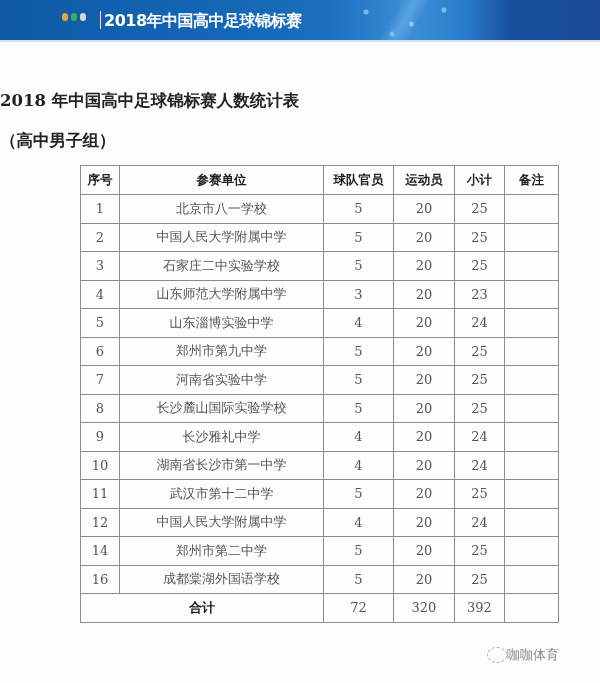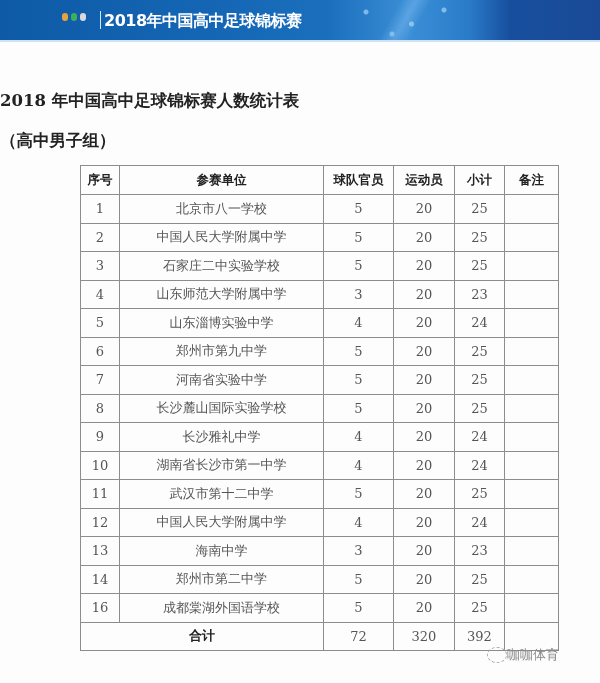--- a/index.html
+++ b/index.html
@@ -154,28 +154,20 @@
       </tr>
       <tr>
         <td>12</td>
         <td>中国人民大学附属中学</td>
         <td>4</td>
         <td>20</td>
         <td>24</td>
         <td></td>
       </tr>
       <tr>
-        <td>13</td>
-        <td>海南中学</td>
-        <td>3</td>
-        <td>20</td>
-        <td>23</td>
-        <td></td>
-      </tr>
-      <tr>
         <td>14</td>
         <td>郑州市第二中学</td>
         <td>5</td>
         <td>20</td>
         <td>25</td>
         <td></td>
       </tr>
       <tr>
         <td>16</td>
         <td>成都棠湖外国语学校</td>

